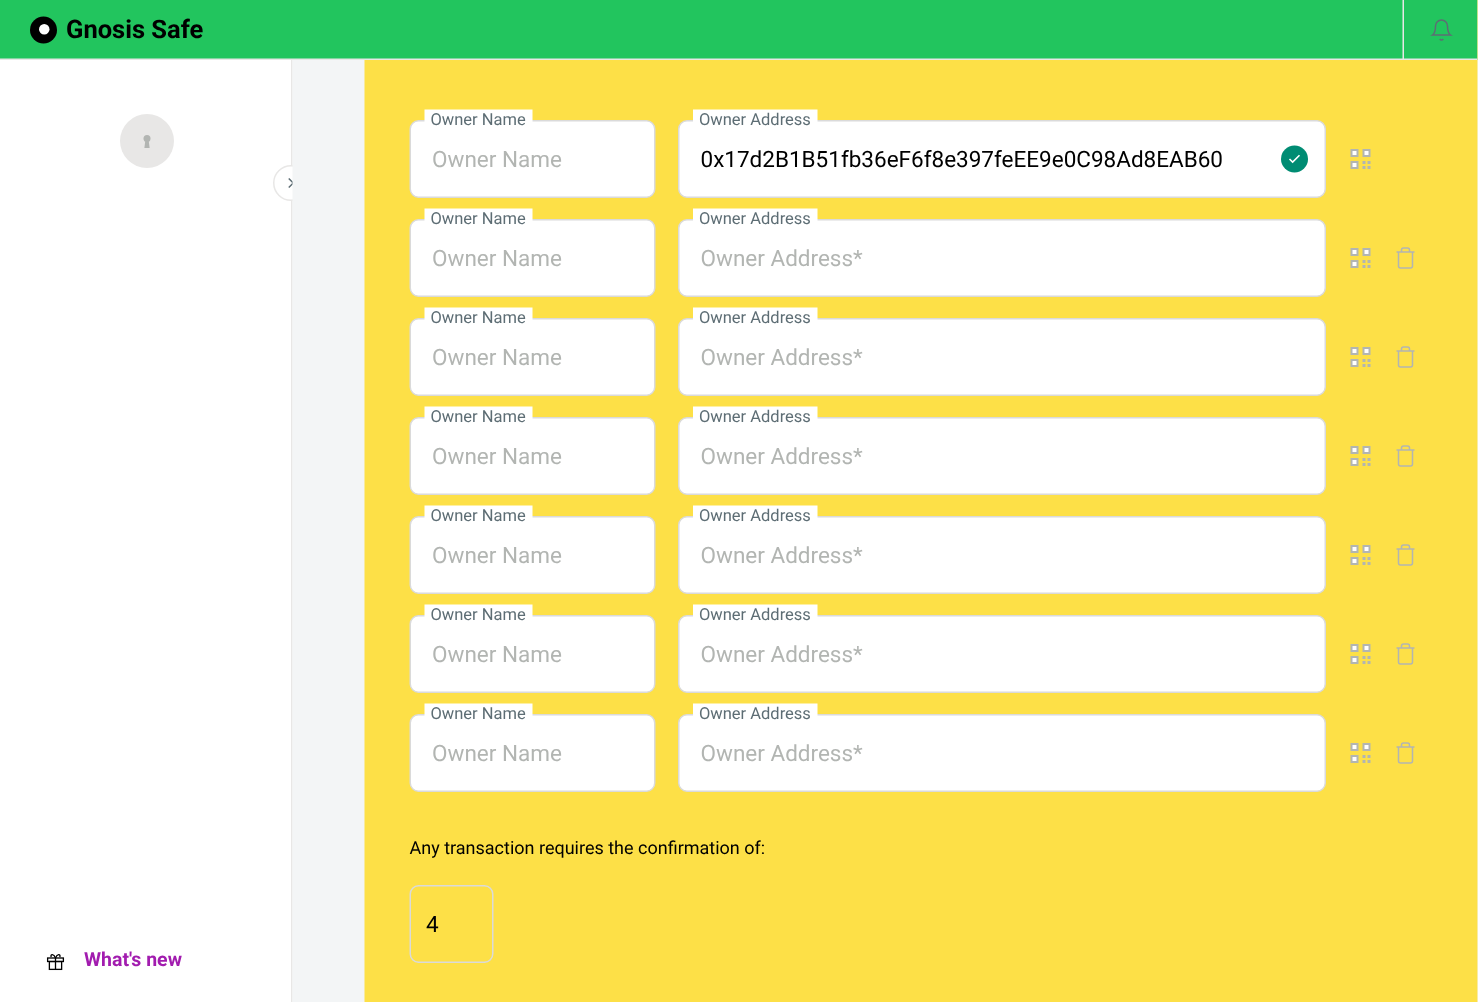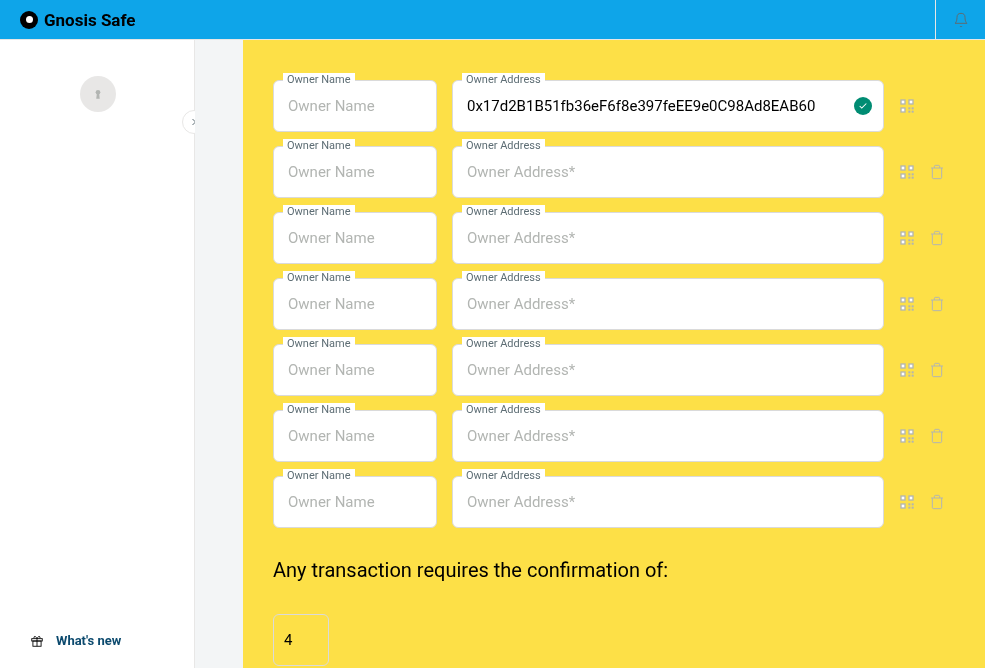--- a/index.html
+++ b/index.html
@@ -10,21 +10,21 @@
     body {
       font-family: -apple-system, BlinkMacSystemFont, "Segoe UI", Roboto, Arial, sans-serif;
       background: #f3f5f6;
       width: 985px;
       height: 668px;
       overflow: hidden;
       position: relative;
     }
     .header {
       height: 40px;
-      background: #0ea5e9;
+      background: #22c55e;
       border-bottom: 1px solid #e8e7e6;
       display: flex;
       align-items: center;
       justify-content: space-between;
       padding-left: 20px;
     }
     .logo {
       display: flex;
       align-items: center;
       gap: 6px;
@@ -123,21 +123,21 @@
       padding: 10px 0 10px 0;
     }
     .sidebar-link {
       display: flex;
       align-items: center;
       gap: 12px;
       padding: 10px 30px;
       cursor: pointer;
       font-size: 13px;
       font-weight: 700;
-      color: #0c4a6e;
+      color: #a21caf;
     }
     .sidebar-link-icon {
       width: 14px;
       height: 14px;
       fill: none;
       stroke: #000;
       stroke-width: 1.5;
     }
     .content-wrapper {
       flex: 1;
@@ -243,23 +243,23 @@
       letter-spacing: 0.5px;
       text-align: center;
       padding: 24px 0 16px 0;
       cursor: pointer;
       font-weight: 400;
     }
     .confirmation-section {
       padding-top: 30px;
     }
     .confirmation-text {
-      font-size: 20px;
+      font-size: 12px;
       color: #000;
-      margin-bottom: 32px;
+      margin-bottom: 18px;
     }
     .confirmation-row {
       display: flex;
       align-items: center;
       gap: 14px;
     }
     .select-box {
       width: 56px;
       height: 52px;
       border: 1px solid #dadada;

